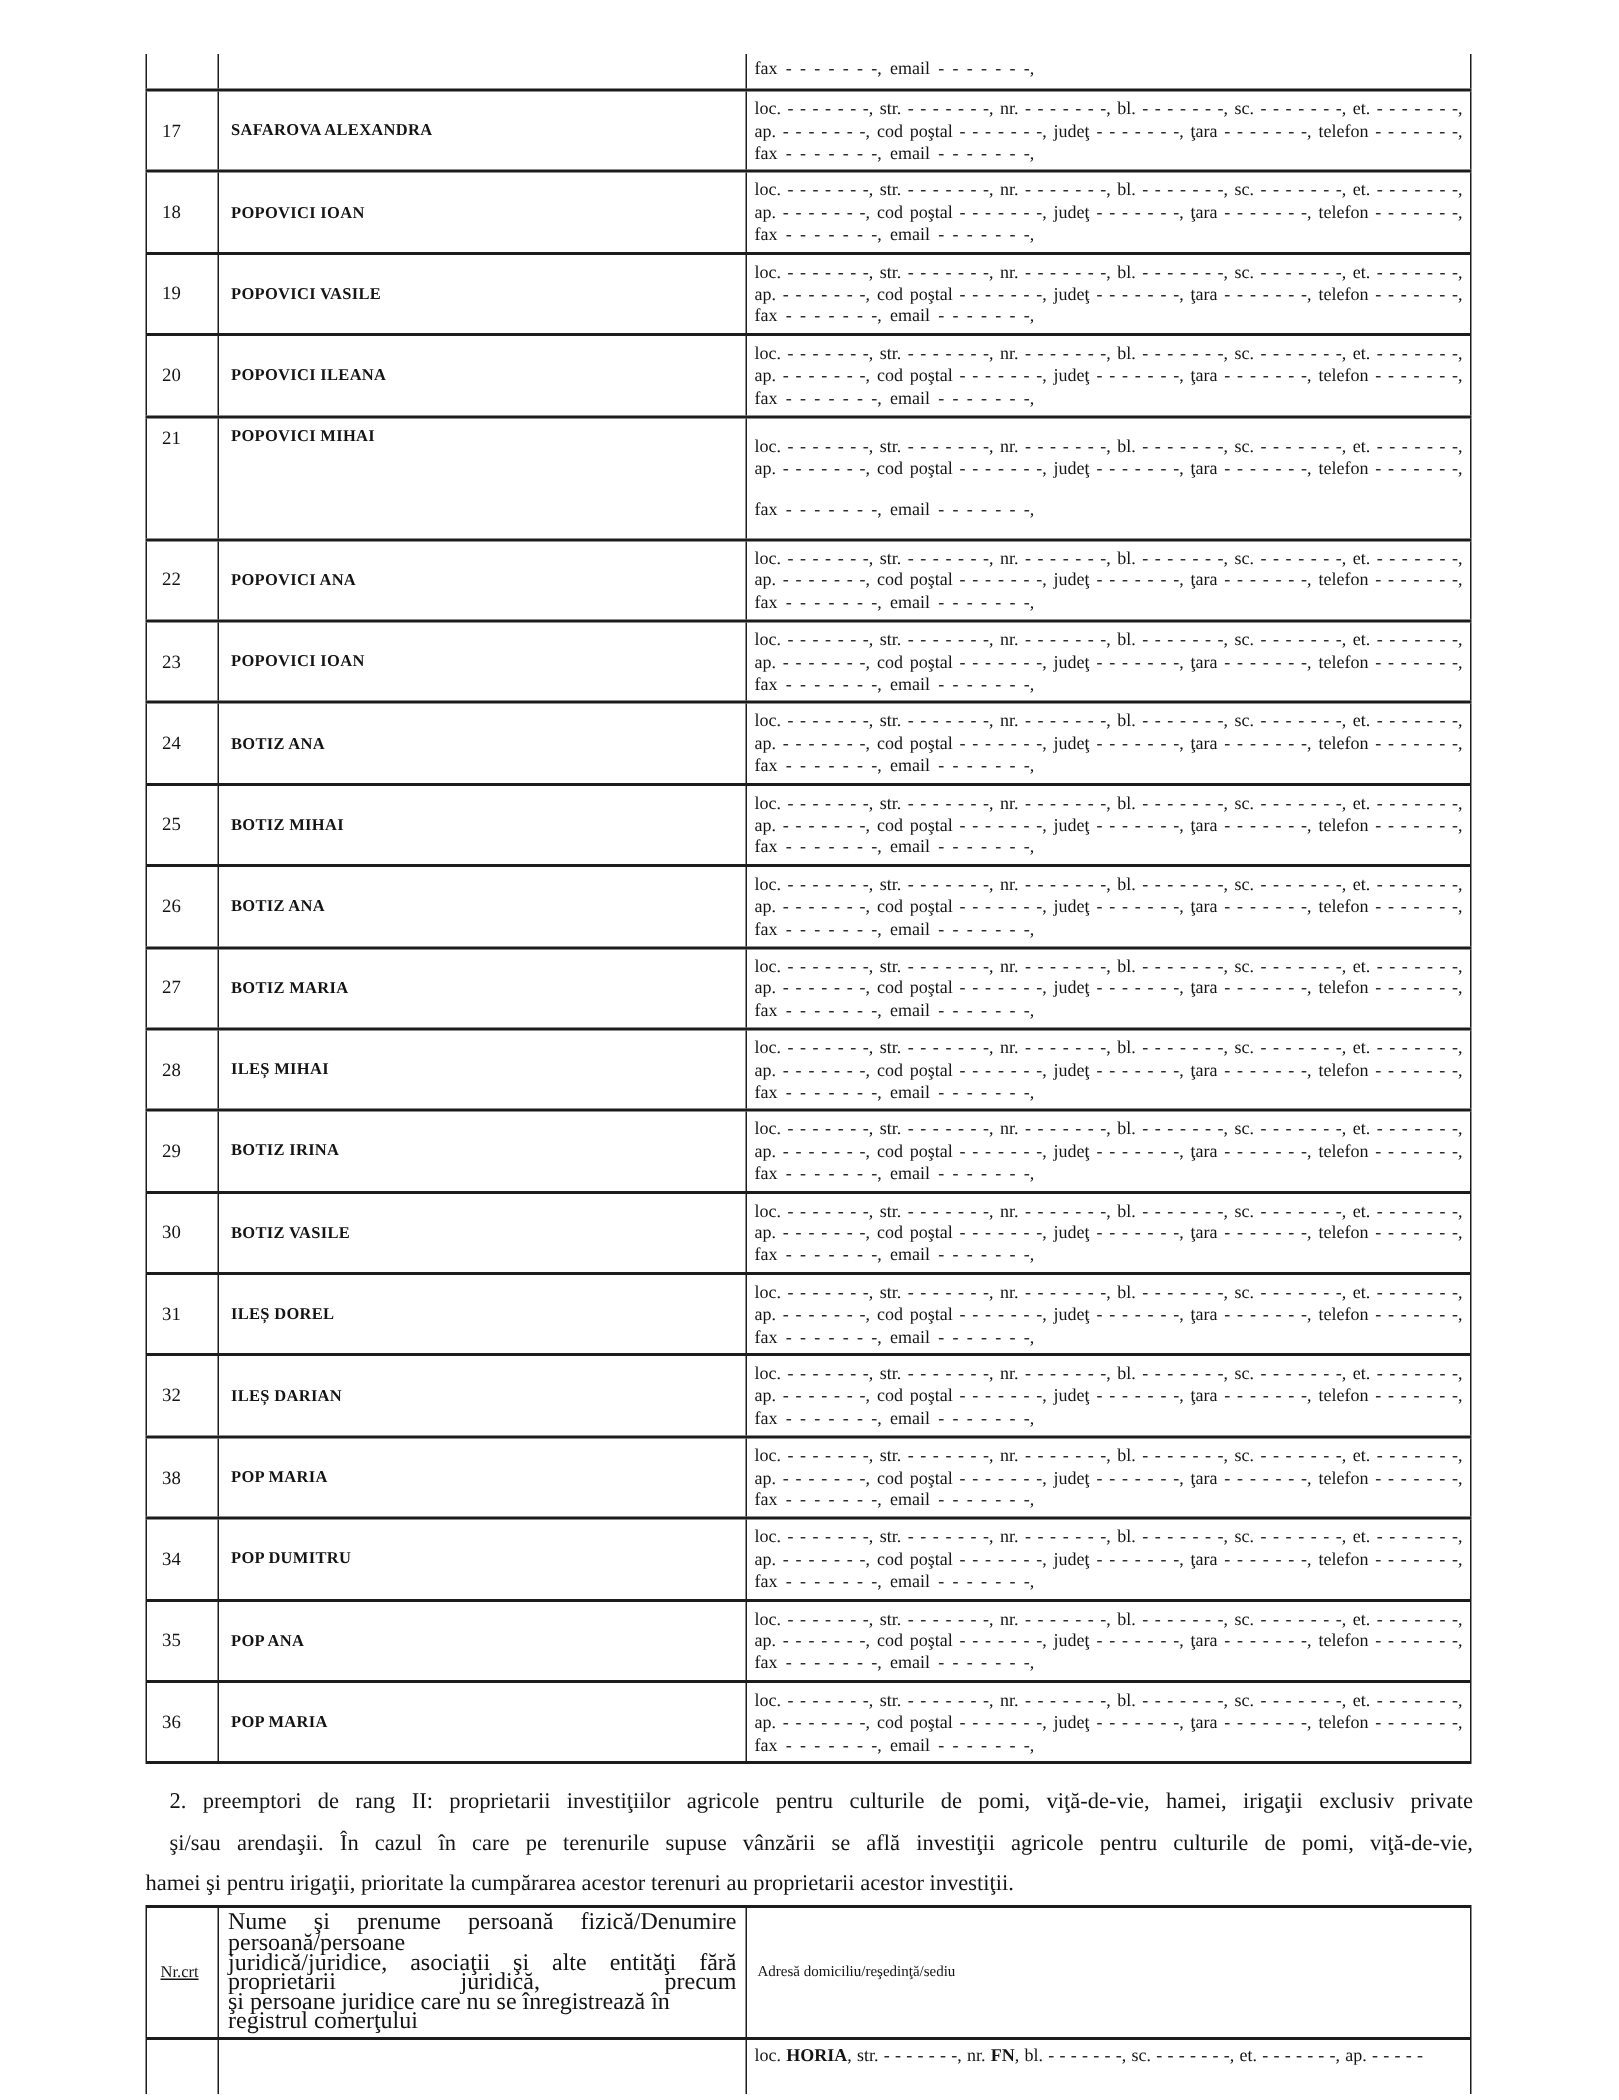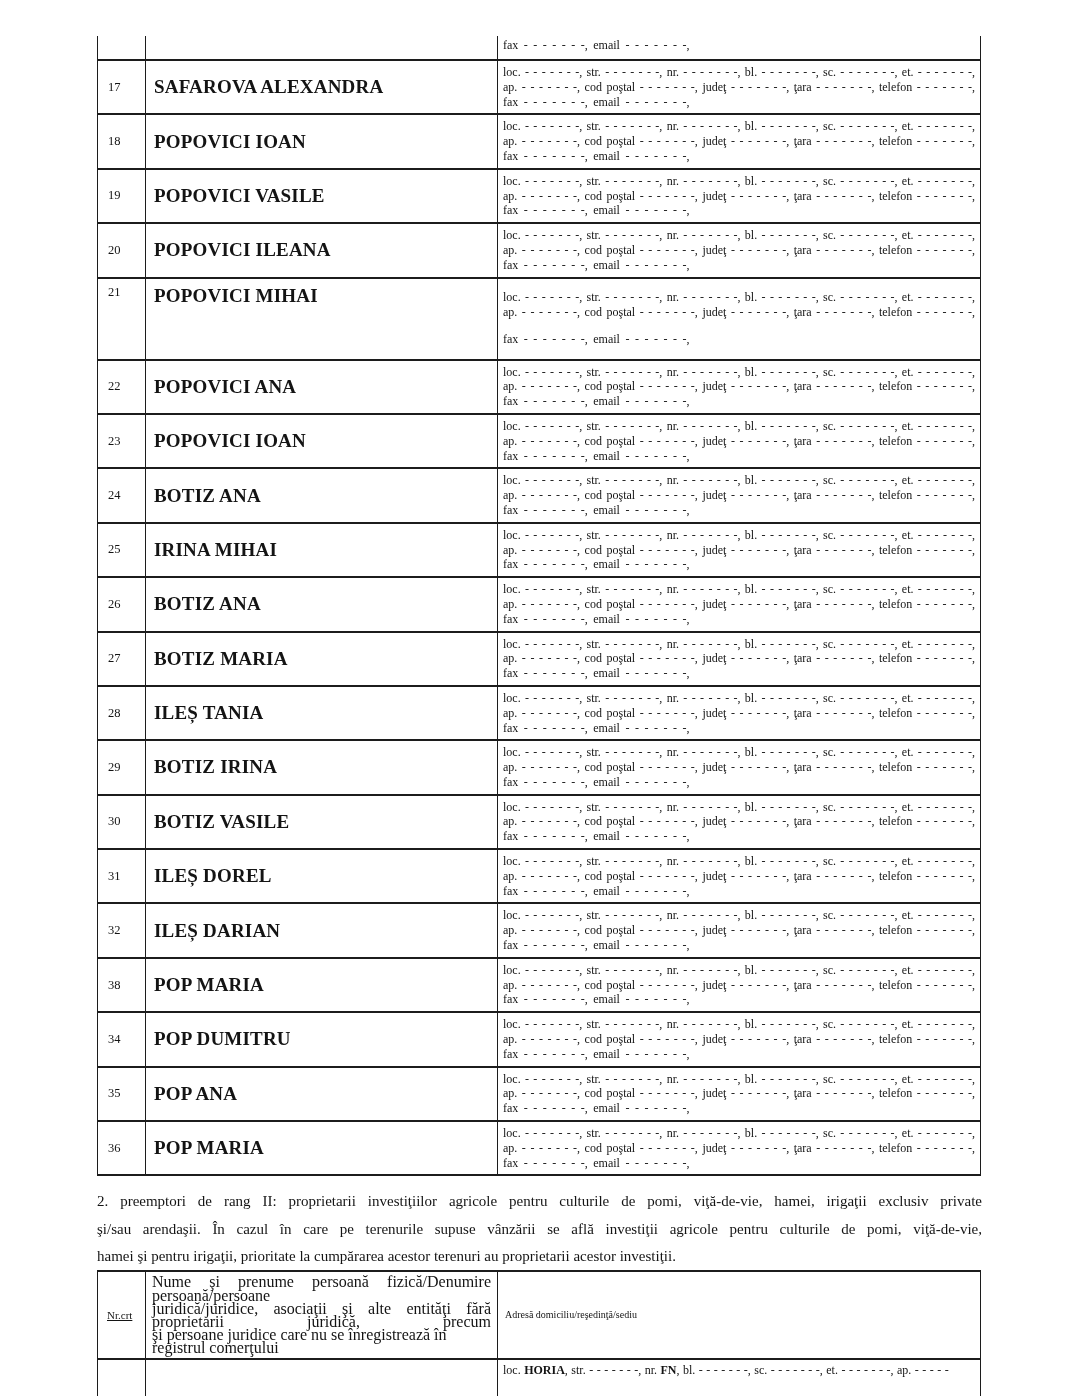--- a/index.html
+++ b/index.html
@@ -39,21 +39,21 @@
   .main tr.partial-top td { border-top: none; height: 24px; vertical-align: top; }
   .main tr.partial-top .addr-cell { padding-top: 2px; }
 
   .nr-cell {
     padding-left: 10px;
     font-size: 12.5px;
   }
   .name-cell {
     padding-left: 8px;
     font-weight: bold;
-    font-size: 19px;
+    font-size: 11px;
     letter-spacing: 0.2px;
   }
   .addr-cell {
     padding: 4px 5px 4px 5px;
     font-size: 12px;
     line-height: 14.8px;
   }
   .owner-row td { height: 54px; }
 
   .addr-line.j {
@@ -68,21 +68,21 @@
   tr.split .addr-line.f { margin-top: 13px; }
 
   
   .section-para {
     margin-top: 12px;
     margin-bottom: 0;
     font-size: 15px;
     line-height: 27.3px;
     width: 885px;
   }
-  .pline.j { text-align: justify; text-align-last: justify; }
+  .pline.j { text-align: justify; text-align-last: justify; margin-left: 16px; }
 
   
   table.second { margin-top: 0; }
   .second .head-row td { height: 44px; }
   .h-nr {
     font-size: 11px;
     padding-left: 9px;
     text-decoration: underline;
   }
   .h-name {
@@ -239,21 +239,21 @@
         <div class="addr-line j">ap. - - - - - - -, cod poştal - - - - - - -, judeţ - - - - - - -, ţara - - - - - - -, telefon - - - - - - -,</div>
         <div class="addr-line f">fax - - - - - - -, email - - - - - - -,</div>
       </td>
     </tr>
 
     <tr class="owner-row">
       <td class="nr-cell">
         <span>25</span>
       </td>
       <td class="name-cell">
-        <span>IRINA MIHAI</span>
+        <span>BOTIZ MIHAI</span>
       </td>
       <td class="addr-cell">
         <div class="addr-line j">loc. - - - - - - -, str. - - - - - - -, nr. - - - - - - -, bl. - - - - - - -, sc. - - - - - - -, et. - - - - - - -,</div>
         <div class="addr-line j">ap. - - - - - - -, cod poştal - - - - - - -, judeţ - - - - - - -, ţara - - - - - - -, telefon - - - - - - -,</div>
         <div class="addr-line f">fax - - - - - - -, email - - - - - - -,</div>
       </td>
     </tr>
 
     <tr class="owner-row">
       <td class="nr-cell">
@@ -281,21 +281,21 @@
         <div class="addr-line j">ap. - - - - - - -, cod poştal - - - - - - -, judeţ - - - - - - -, ţara - - - - - - -, telefon - - - - - - -,</div>
         <div class="addr-line f">fax - - - - - - -, email - - - - - - -,</div>
       </td>
     </tr>
 
     <tr class="owner-row">
       <td class="nr-cell">
         <span>28</span>
       </td>
       <td class="name-cell">
-        <span>ILEȘ TANIA</span>
+        <span>ILEȘ MIHAI</span>
       </td>
       <td class="addr-cell">
         <div class="addr-line j">loc. - - - - - - -, str. - - - - - - -, nr. - - - - - - -, bl. - - - - - - -, sc. - - - - - - -, et. - - - - - - -,</div>
         <div class="addr-line j">ap. - - - - - - -, cod poştal - - - - - - -, judeţ - - - - - - -, ţara - - - - - - -, telefon - - - - - - -,</div>
         <div class="addr-line f">fax - - - - - - -, email - - - - - - -,</div>
       </td>
     </tr>
 
     <tr class="owner-row">
       <td class="nr-cell">

